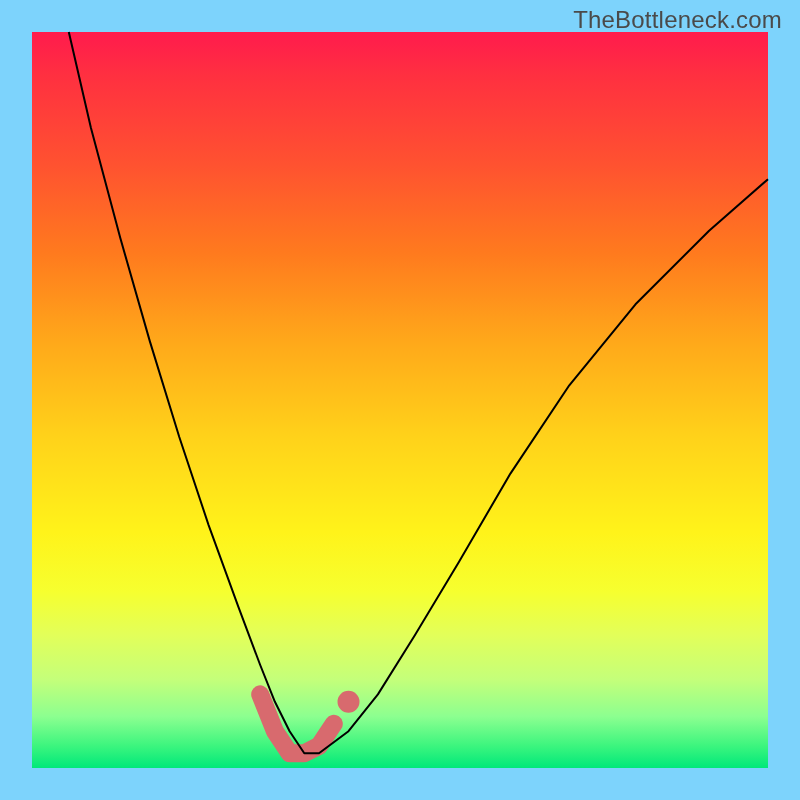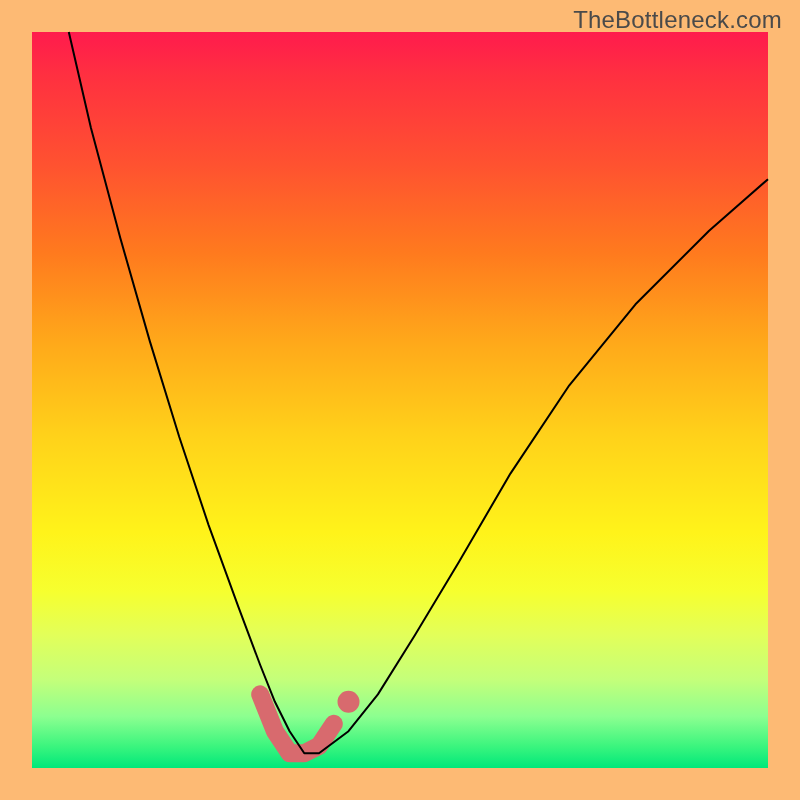--- a/index.html
+++ b/index.html
@@ -10,21 +10,21 @@
     background: #000;
     font-family: Arial, Helvetica, sans-serif;
     overflow: hidden;
   }
   .frame {
     position: absolute;
     left: 0;
     top: 0;
     width: 800px;
     height: 800px;
-    background: #fdba74;
+    background: #7dd3fc;
   }
   .plot {
     position: absolute;
     left: 32px;
     top: 32px;
     width: 736px;
     height: 736px;
     
     background: linear-gradient(to bottom,
       #ff1b4d 0%,

